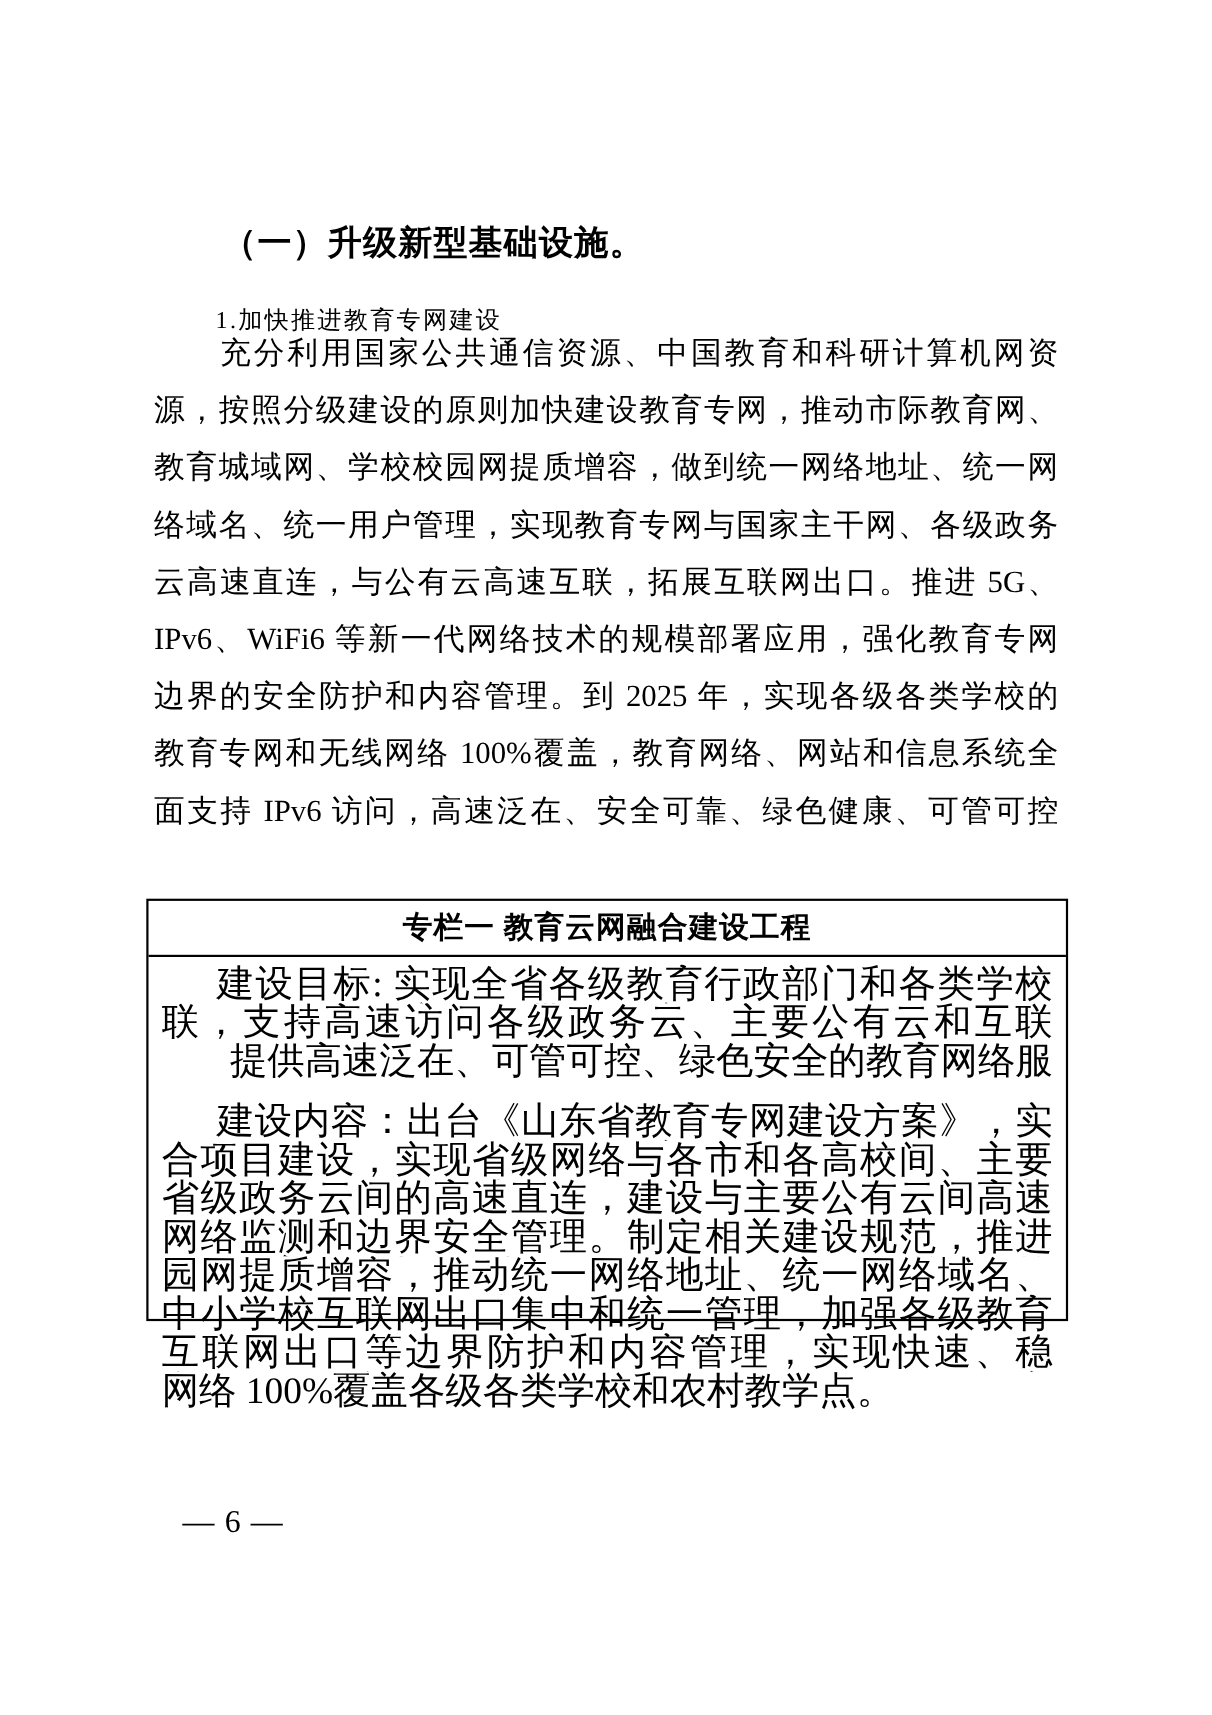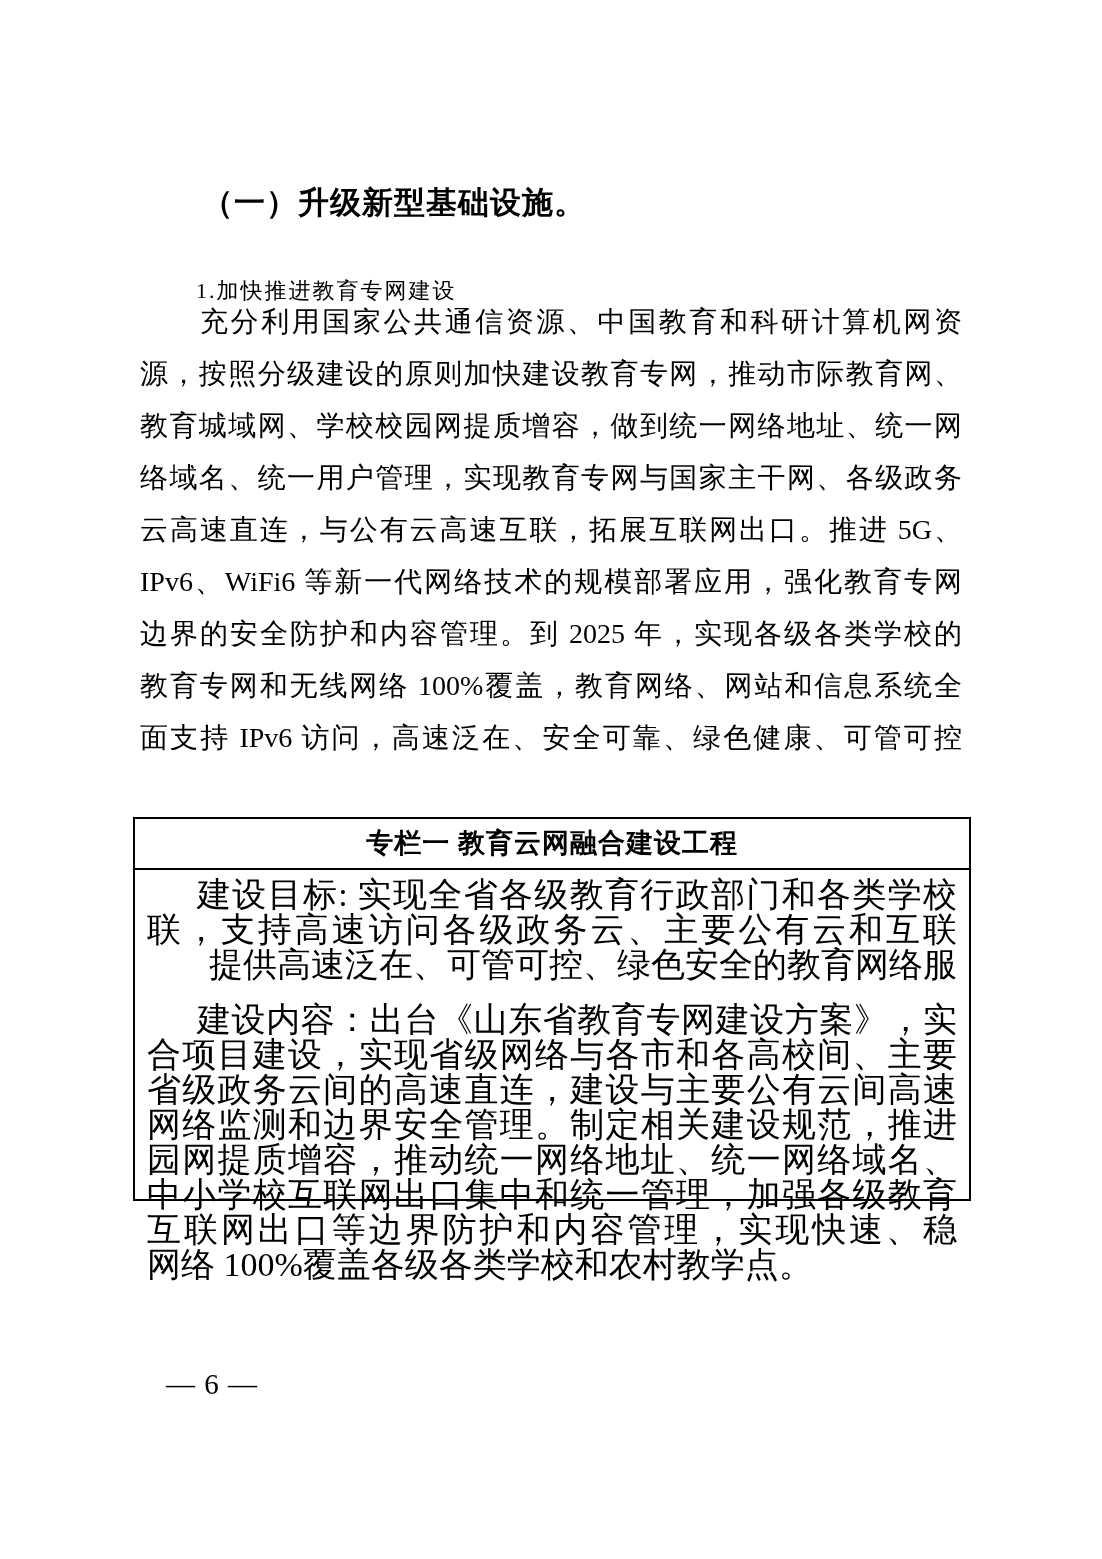--- a/index.html
+++ b/index.html
@@ -18,21 +18,21 @@
   .page {
     position: relative;
     width: 1102px;
     height: 1559px;
     background: #ffffff;
   }
   
   .h-section {
     position: absolute;
     left: 140px;
-    top: 184px;
+    top: 202px;
     width: 822px;
     font-size: 31px;
     font-weight: 700;
     line-height: 38px;
     text-indent: 62px;
     letter-spacing: 1px;
     white-space: nowrap;
   }
   .h-sub {
     position: absolute;

